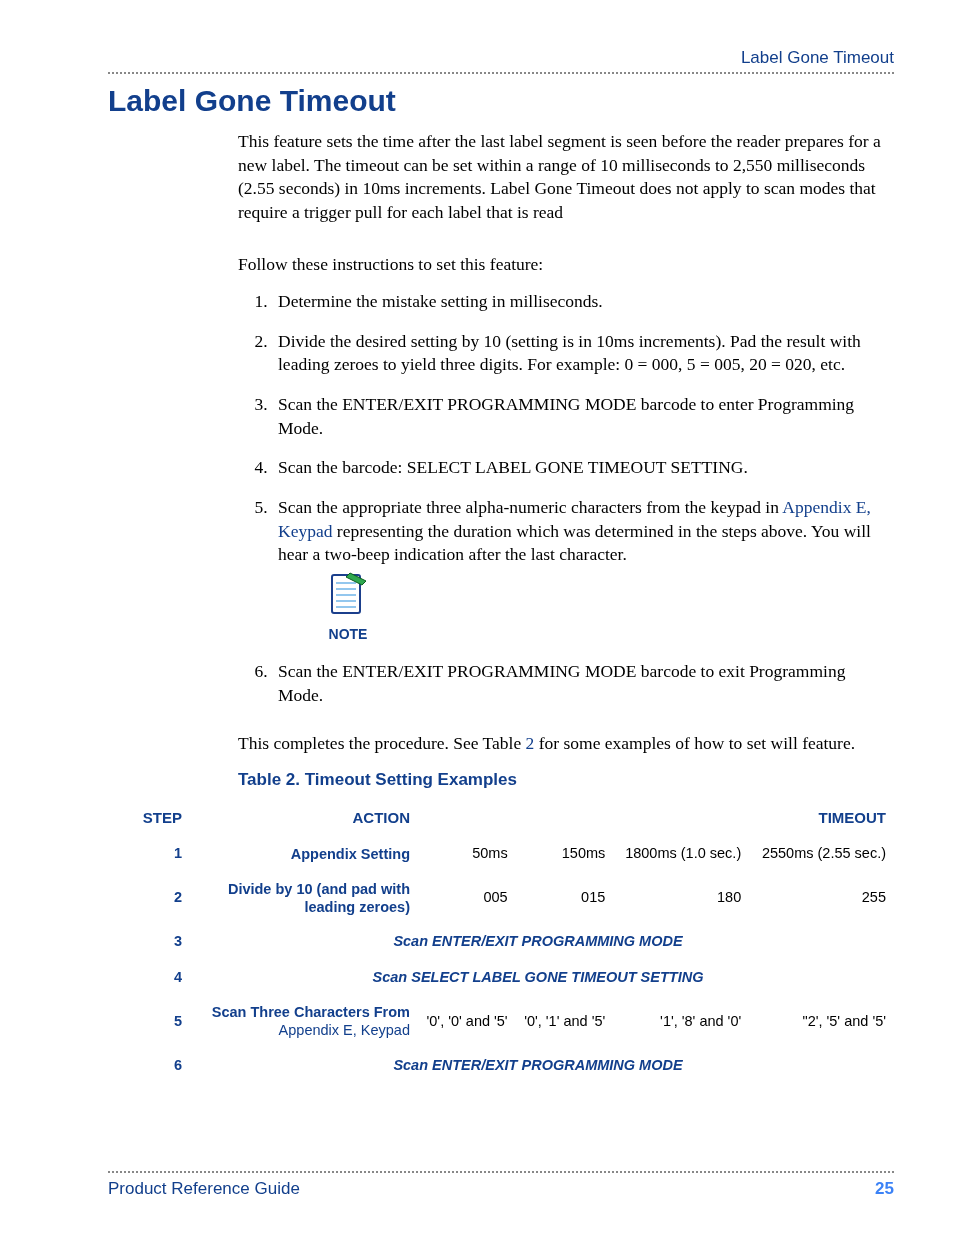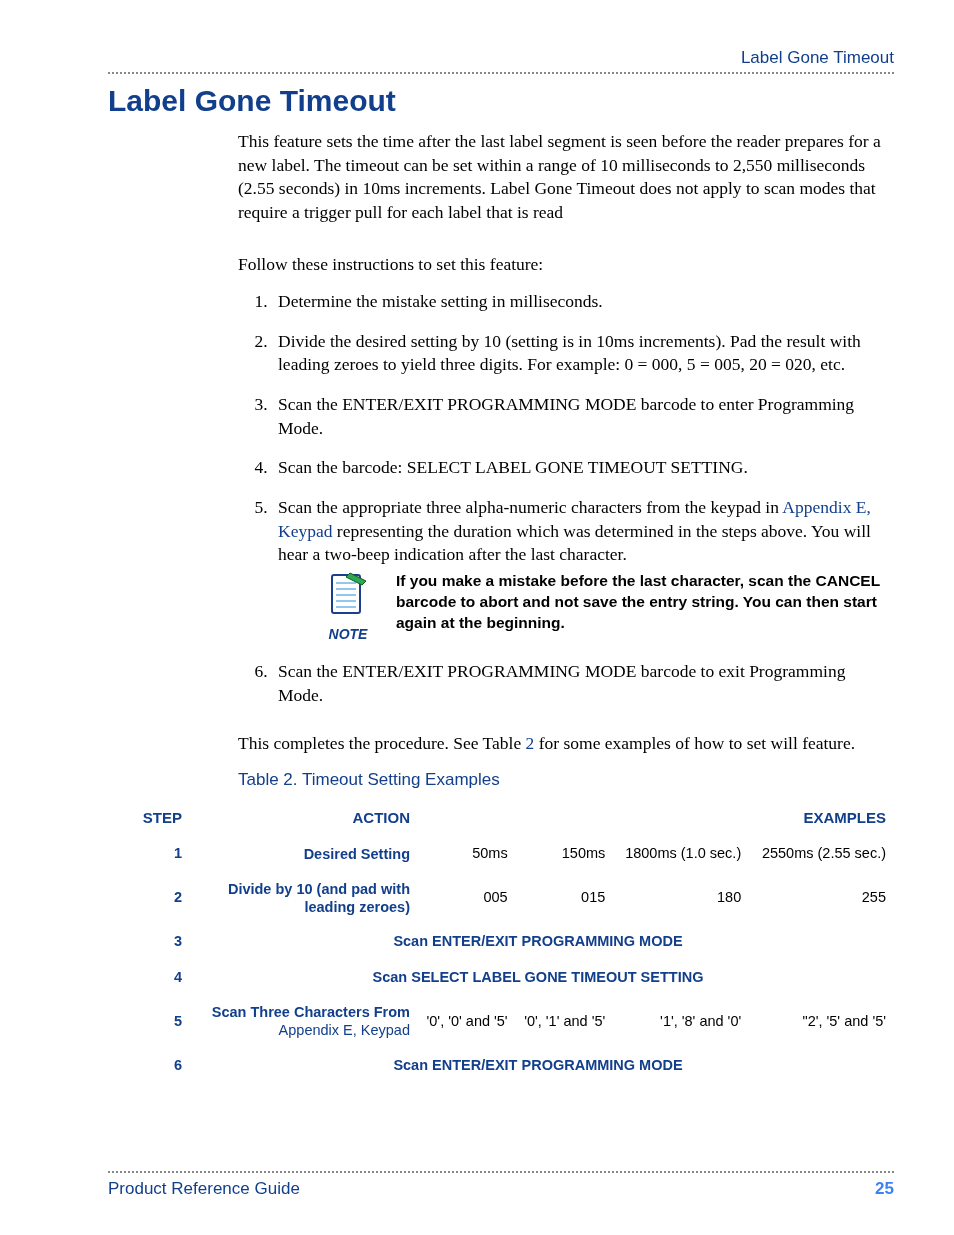--- a/index.html
+++ b/index.html
@@ -63,33 +63,32 @@
   }
   .note-icon-wrap { text-align: center; width: 60px; }
   .note-icon {
     width: 40px; height: 46px; margin: 0 auto 2px auto;
   }
   .note-label {
     font-family: "Myriad Pro", "Segoe UI", Arial, sans-serif;
     font-weight: 700;
     font-size: 14px;
     color: #123f8c;
-    font-style: italic;
   }
   .note-text {
     font-family: "Myriad Pro", "Segoe UI", Arial, sans-serif;
     font-weight: 700;
     font-size: 15.5px;
     line-height: 1.35;
     flex: 1;
   }
   .table-caption {
     color: #123f8c;
     font-family: "Myriad Pro", "Segoe UI", Arial, sans-serif;
-    font-weight: 400;
+    font-weight: 700;
     font-size: 17px;
     margin: 10px 0 8px 0;
   }
   table.examples {
     width: 100%;
     border-collapse: collapse;
     font-family: "Myriad Pro", "Segoe UI", Arial, sans-serif;
     font-size: 14.5px;
     margin-left: -110px;
     width: calc(100% + 110px);
@@ -112,20 +111,21 @@
   table.examples td.action {
     color: #123f8c;
     font-weight: 700;
     width: 220px;
     line-height: 1.25;
   }
   table.examples td.span-action {
     color: #123f8c;
     font-weight: 700;
     text-align: center;
+    font-style: italic;
   }
   table.examples td.val {
     color: #000;
     font-weight: 400;
   }
   .footer {
     position: absolute;
     left: 108px; right: 60px; bottom: 36px;
   }
   .footer .dotted { margin-bottom: 6px; }
@@ -165,44 +165,43 @@
               <rect x="4" y="4" width="28" height="38" rx="2" fill="#fff" stroke="#1b3f8c" stroke-width="2"></rect>
               <line x1="8" y1="12" x2="28" y2="12" stroke="#6fb4e8" stroke-width="1.5"></line>
               <line x1="8" y1="18" x2="28" y2="18" stroke="#6fb4e8" stroke-width="1.5"></line>
               <line x1="8" y1="24" x2="28" y2="24" stroke="#6fb4e8" stroke-width="1.5"></line>
               <line x1="8" y1="30" x2="28" y2="30" stroke="#6fb4e8" stroke-width="1.5"></line>
               <line x1="8" y1="36" x2="28" y2="36" stroke="#6fb4e8" stroke-width="1.5"></line>
               <polygon points="22,2 38,10 34,14 18,6" fill="#2fa84f" stroke="#0a5d1f" stroke-width="1"></polygon>
             </svg>
             <div class="note-label">NOTE</div>
           </div>
-          <div class="note-text">If you make a mistake before the last character, scan the CANCEL barcode to abort and not save the entry string. You can then start again at the beginning.</div>
         </div>
       </li>
       <li>Scan the ENTER/EXIT PROGRAMMING MODE barcode to exit Programming Mode.</li>
     </ol>
 
     <p style="margin-top:24px">
       <span>This completes the procedure. See Table </span><span class="xref">2</span><span> for some examples of how to set will feature.</span>
     </p>
 
     <div class="table-caption">Table 2. Timeout Setting Examples</div>
 
     <table class="examples">
       <thead>
         <tr>
           <th>STEP</th>
           <th>ACTION</th>
-          <th colspan="4">EXAMPLES</th>
+          <th colspan="4">TIMEOUT</th>
         </tr>
       </thead>
       <tbody>
         <tr>
           <td class="step-num">1</td>
-          <td class="action">Desired Setting</td>
+          <td class="action">Appendix Setting</td>
           <td class="val">50ms</td>
           <td class="val">150ms</td>
           <td class="val">1800ms (1.0 sec.)</td>
           <td class="val">2550ms (2.55 sec.)</td>
         </tr>
         <tr>
           <td class="step-num">2</td>
           <td class="action">Divide by 10 (and pad with leading zeroes)</td>
           <td class="val">005</td>
           <td class="val">015</td>

